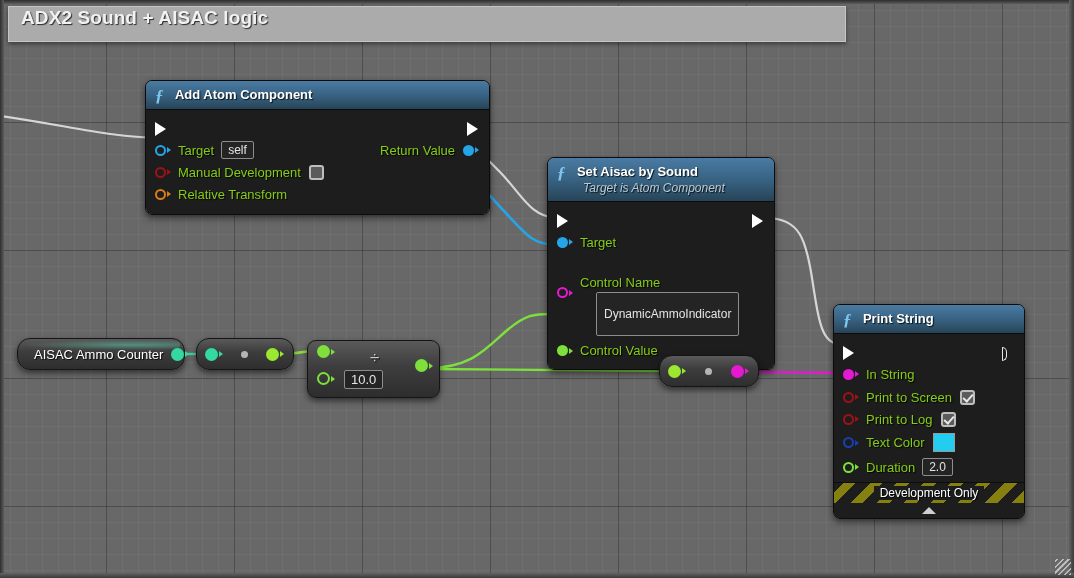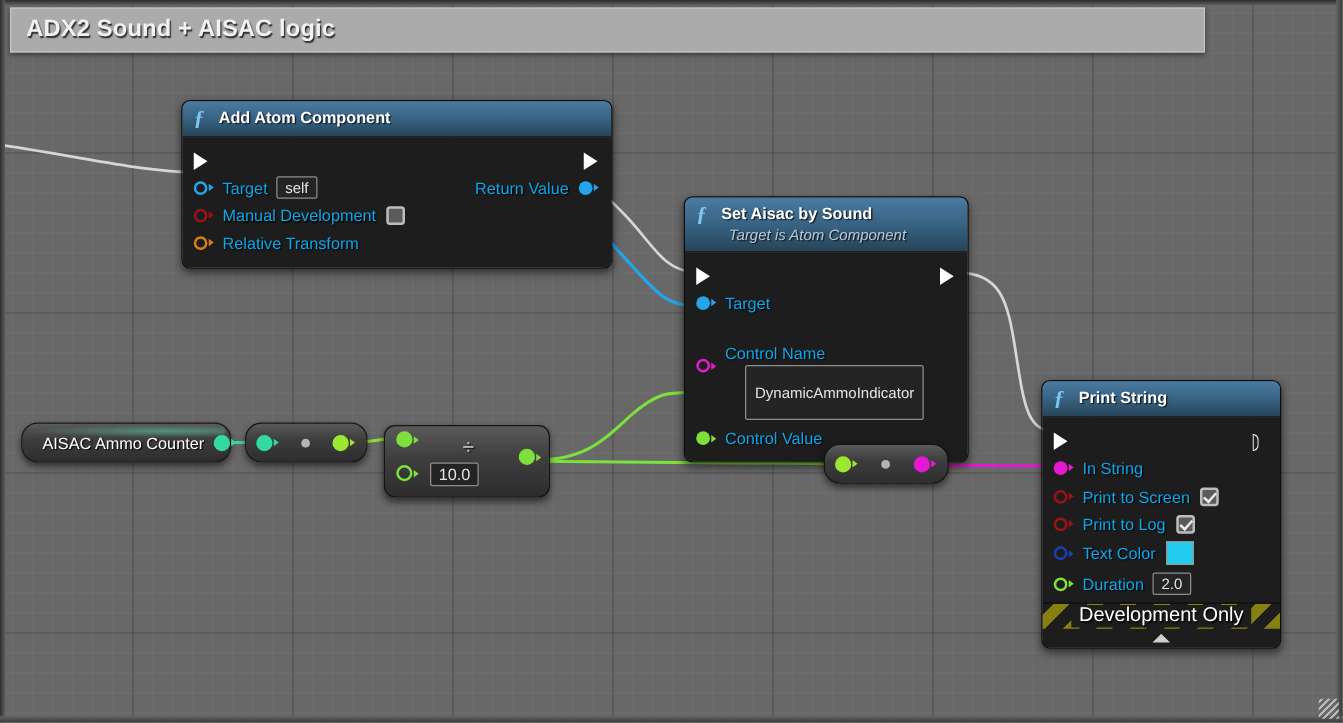--- a/index.html
+++ b/index.html
@@ -24,24 +24,24 @@
           background:linear-gradient(to right,#2f2f2f,#5d5d5d);}
   .edge-t{position:absolute;left:0;top:0;width:1074px;height:4px;
           background:linear-gradient(to bottom,#2d2d2d,#5d5d5d);}
   .edge-r{position:absolute;right:0;top:0;width:5px;height:578px;
           background:linear-gradient(to left,#3a3a3a,#636363);}
   .edge-b{position:absolute;left:0;bottom:0;width:1074px;height:5px;
           background:linear-gradient(to top,#3a3a3a,#636363);}
 
   
   #titlebar{
-    position:absolute;left:8px;top:6px;width:956px;height:36px;
+    position:absolute;left:8px;top:6px;width:838px;height:36px;
     background:#ababab;border:1px solid #c6c6c6;
     box-shadow:0 2px 4px rgba(0,0,0,.45);
-    display:flex;align-items:center;box-sizing:border-box;
+    display:flex;align-items:flex-start;box-sizing:border-box;
   }
   #titlebar .ttl{
     padding-left:12px;font-size:19px;font-weight:bold;color:#f2f2f2;
     letter-spacing:.1px;text-shadow:1px 1px 1px rgba(0,0,0,.75);
     white-space:nowrap;
   }
 
   
   #wires{position:absolute;left:0;top:0;width:1074px;height:578px;
          pointer-events:none;}
@@ -70,21 +70,21 @@
     text-shadow:1px 1px 1px rgba(0,0,0,.8);vertical-align:1px;
   }
   .nhead .nsub{
     display:block;color:#b9c9d4;font-size:12px;font-style:italic;
     margin:0 0 1px 26px;text-shadow:1px 1px 1px rgba(0,0,0,.8);
   }
   .nbody{background:#1d1d1d;padding:6px 0 9px 0;}
 
   .row{position:relative;display:flex;align-items:center;min-height:22px;
        padding:2px 10px 2px 9px;box-sizing:border-box;}
-  .lbl{color:#0ea5e9;font-size:13px;text-shadow:1px 1px 1px rgba(0,0,0,.85);}
+  .lbl{color:#84cc16;font-size:13px;text-shadow:1px 1px 1px rgba(0,0,0,.85);}
 
   
   .pin{width:11px;height:11px;border-radius:50%;flex:0 0 auto;
        box-sizing:border-box;}
   .pin.hollow{background:transparent;border:2.5px solid currentColor;}
   .pin.solid{background:currentColor;border:0;}
   .pin-wrap{display:flex;align-items:center;flex:0 0 auto;}
   .pin-arrow{width:0;height:0;border-top:3.5px solid transparent;
     border-bottom:3.5px solid transparent;border-left:4px solid currentColor;
     margin-left:1px;}
@@ -124,21 +124,21 @@
        margin-left:8px;}
 
   
   .devbar{
     position:relative;height:20px;display:flex;align-items:center;
     justify-content:center;
     background-image:repeating-linear-gradient(-45deg,
         #868010 0px,#868010 9px,#1d1d1d 9px,#1d1d1d 19px);
     border-top:1px solid #0d0d0d;
   }
-  .devbar span{color:#ffffff;font-size:16px;padding:0 6px;
+  .devbar span{color:#ffffff;font-size:12px;padding:0 6px;
     background:#1d1d1d;text-shadow:1px 1px 1px rgba(0,0,0,.9);}
   .collapse{height:15px;background:#1d1d1d;display:flex;align-items:center;
     justify-content:center;}
   .collapse::after{content:"";width:0;height:0;border-left:7px solid transparent;
     border-right:7px solid transparent;border-bottom:7px solid #cfcfcf;}
 
   
   .varnode{
     position:absolute;border-radius:13px;
     background:linear-gradient(to bottom,#5a5a5a 0%,#3d3d3d 42%,#2e2e2e 100%);

